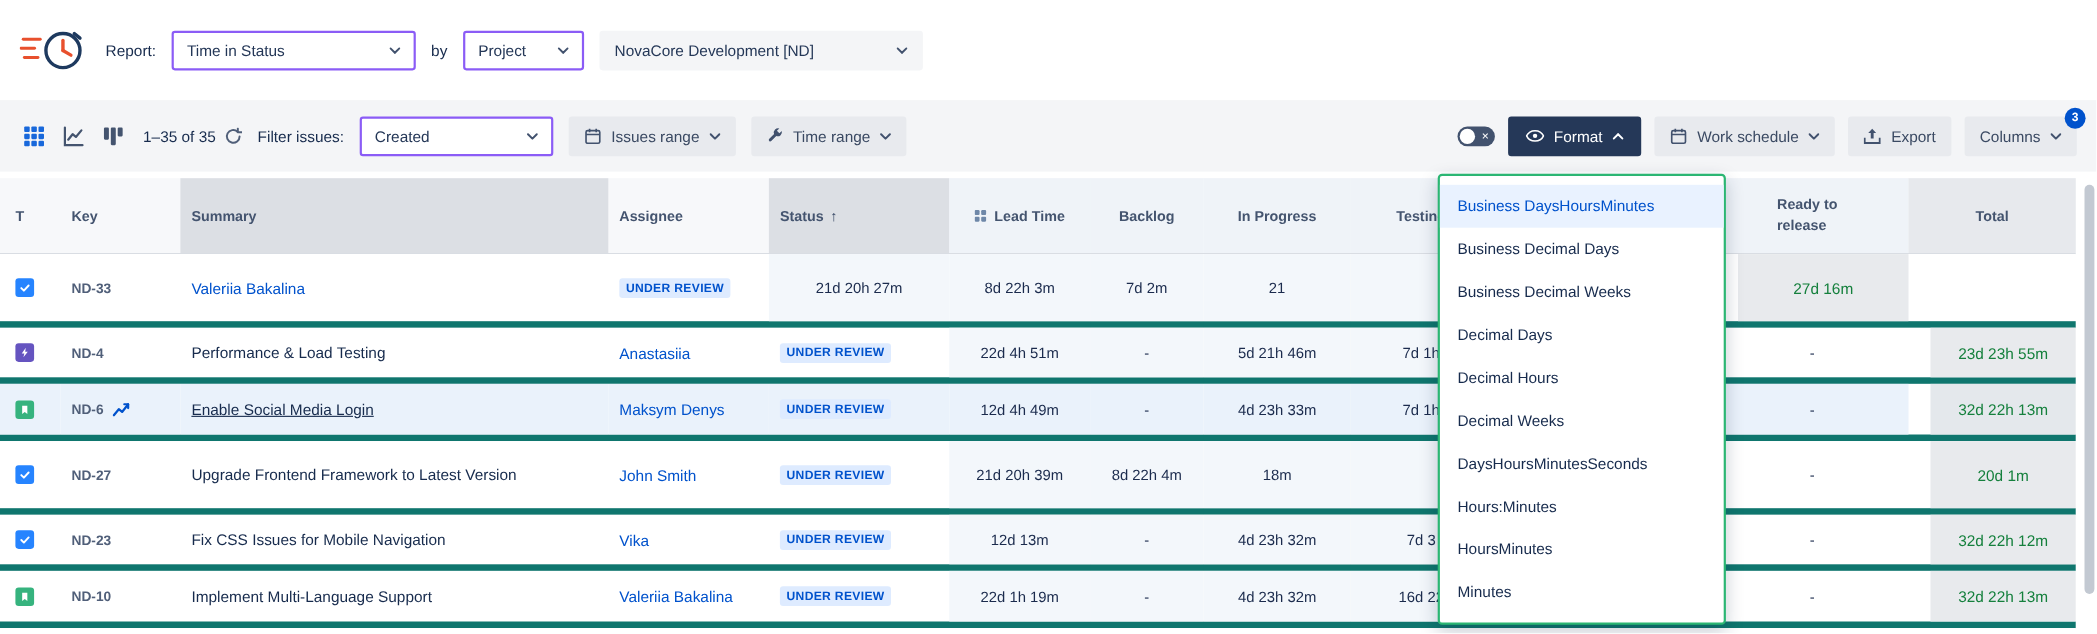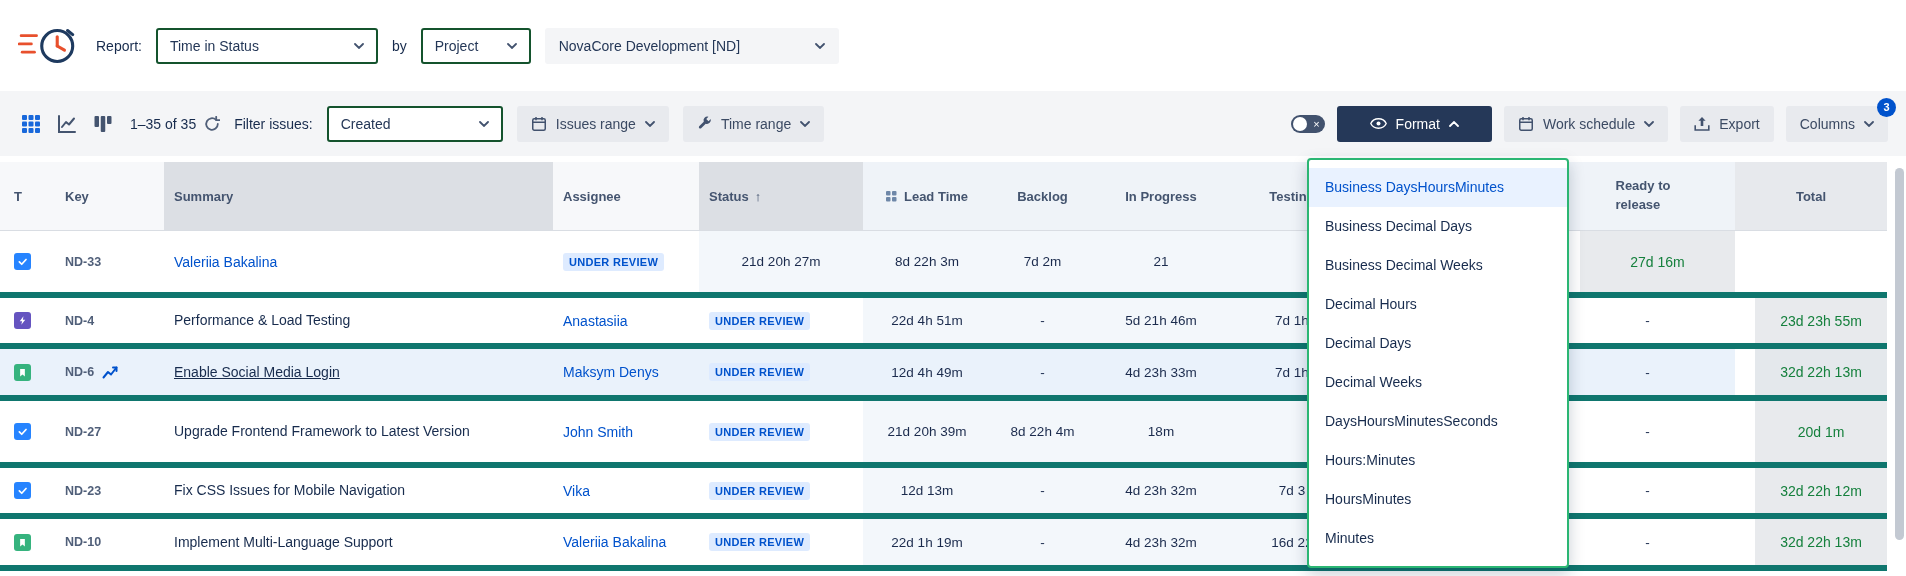--- a/index.html
+++ b/index.html
@@ -11,21 +11,21 @@
   }
 
   
   .topbar { position:absolute; top:0; left:0; right:0; height:91px;
     display:flex; align-items:center; padding:4px 18px; background:#fff; }
   .topbar-left { display:flex; align-items:center; gap:14px; }
   .topbar-right { margin-left:auto; display:flex; align-items:center; gap:12px; }
   .logo { width:64px; height:48px; flex:0 0 auto; }
   .lbl { color:#172B4D; }
   .select { height:36px; display:inline-flex; align-items:center; justify-content:space-between;
-    gap:10px; padding:0 12px; border:2px solid #14532d; border-radius:3px; background:#fff;
+    gap:10px; padding:0 12px; border:2px solid #8b5cf6; border-radius:3px; background:#fff;
     color:#243757; cursor:pointer; white-space:nowrap; }
   .select.subtle { background:#F4F5F7; border-color:#F4F5F7; }
   .w-report { width:222px; } .w-group { width:110px; } .w-project { width:294px; }
   .chev { display:inline-block; flex:0 0 auto; }
   .muted { color:#8C96A8; }
   .btn { height:36px; display:inline-flex; align-items:center; gap:8px; padding:0 14px;
     border-radius:3px; background:#F1F2F4; color:#344563; cursor:pointer; white-space:nowrap; }
   .btn.sq { width:34px; justify-content:center; padding:0; }
   .help-btn { width:30px; height:30px; border-radius:50%; background:#1868DB; color:#fff;
     display:inline-flex; align-items:center; justify-content:center; font-weight:700; font-size:15px; cursor:pointer; }
@@ -36,21 +36,21 @@
   .toolbar { position:absolute; top:91px; left:0; right:0; height:65px; background:#F4F5F7;
     display:flex; align-items:center; padding:0 18px; }
   .tb-left { display:flex; align-items:center; gap:14px; }
   .tb-right { margin-left:auto; display:flex; align-items:center; gap:12px; }
   .viewicons { display:flex; align-items:center; gap:10px; }
   .vicon { width:26px; height:26px; display:inline-flex; align-items:center; justify-content:center; cursor:pointer; }
   .count-wrap { display:flex; align-items:center; gap:8px; font-size:14px; color:#172B4D; }
   .refresh { cursor:pointer; display:inline-flex; }
   .btn-subtle { height:36px; display:inline-flex; align-items:center; gap:9px; padding:0 14px;
     border-radius:3px; background:#E8EAEE; color:#3B4A63; cursor:pointer; white-space:nowrap; }
-  .btn-dark { height:36px; display:inline-flex; align-items:center; gap:9px; padding:0 33px;
+  .btn-dark { height:36px; display:inline-flex; align-items:center; gap:9px; padding:0 16px;
     border-radius:3px; background:#253858; color:#fff; cursor:pointer; white-space:nowrap; }
   .toggle { width:34px; height:18px; border-radius:10px; background:#42526E; position:relative; cursor:pointer; flex:0 0 auto; }
   .toggle .knob { position:absolute; left:2px; top:2px; width:14px; height:14px; border-radius:50%; background:#fff; }
   .toggle .xmark { position:absolute; right:5px; top:1px; color:#fff; font-size:11px; line-height:16px; }
   .columns-btn { position:relative; }
   .badge { position:absolute; top:-8px; right:-8px; width:19px; height:19px; border-radius:50%;
     background:#0052CC; color:#fff; font-size:11px; font-weight:700;
     display:flex; align-items:center; justify-content:center; }
 
   
@@ -469,22 +469,22 @@
       <div class="cell totcell">32d 22h 13m</div>
     </div>
 
     <div class="row-sliver"></div>
   </div>
 
   <div class="format-menu">
     <div class="fm-item selected">Business DaysHoursMinutes</div>
     <div class="fm-item">Business Decimal Days</div>
     <div class="fm-item">Business Decimal Weeks</div>
+    <div class="fm-item">Decimal Days</div>
     <div class="fm-item">Decimal Hours</div>
-    <div class="fm-item">Decimal Days</div>
     <div class="fm-item">Decimal Weeks</div>
     <div class="fm-item">DaysHoursMinutesSeconds</div>
     <div class="fm-item">Hours:Minutes</div>
     <div class="fm-item">HoursMinutes</div>
     <div class="fm-item">Minutes</div>
   </div>
 
   <div class="vscroll">
     <div class="vthumb"></div>
   </div>

